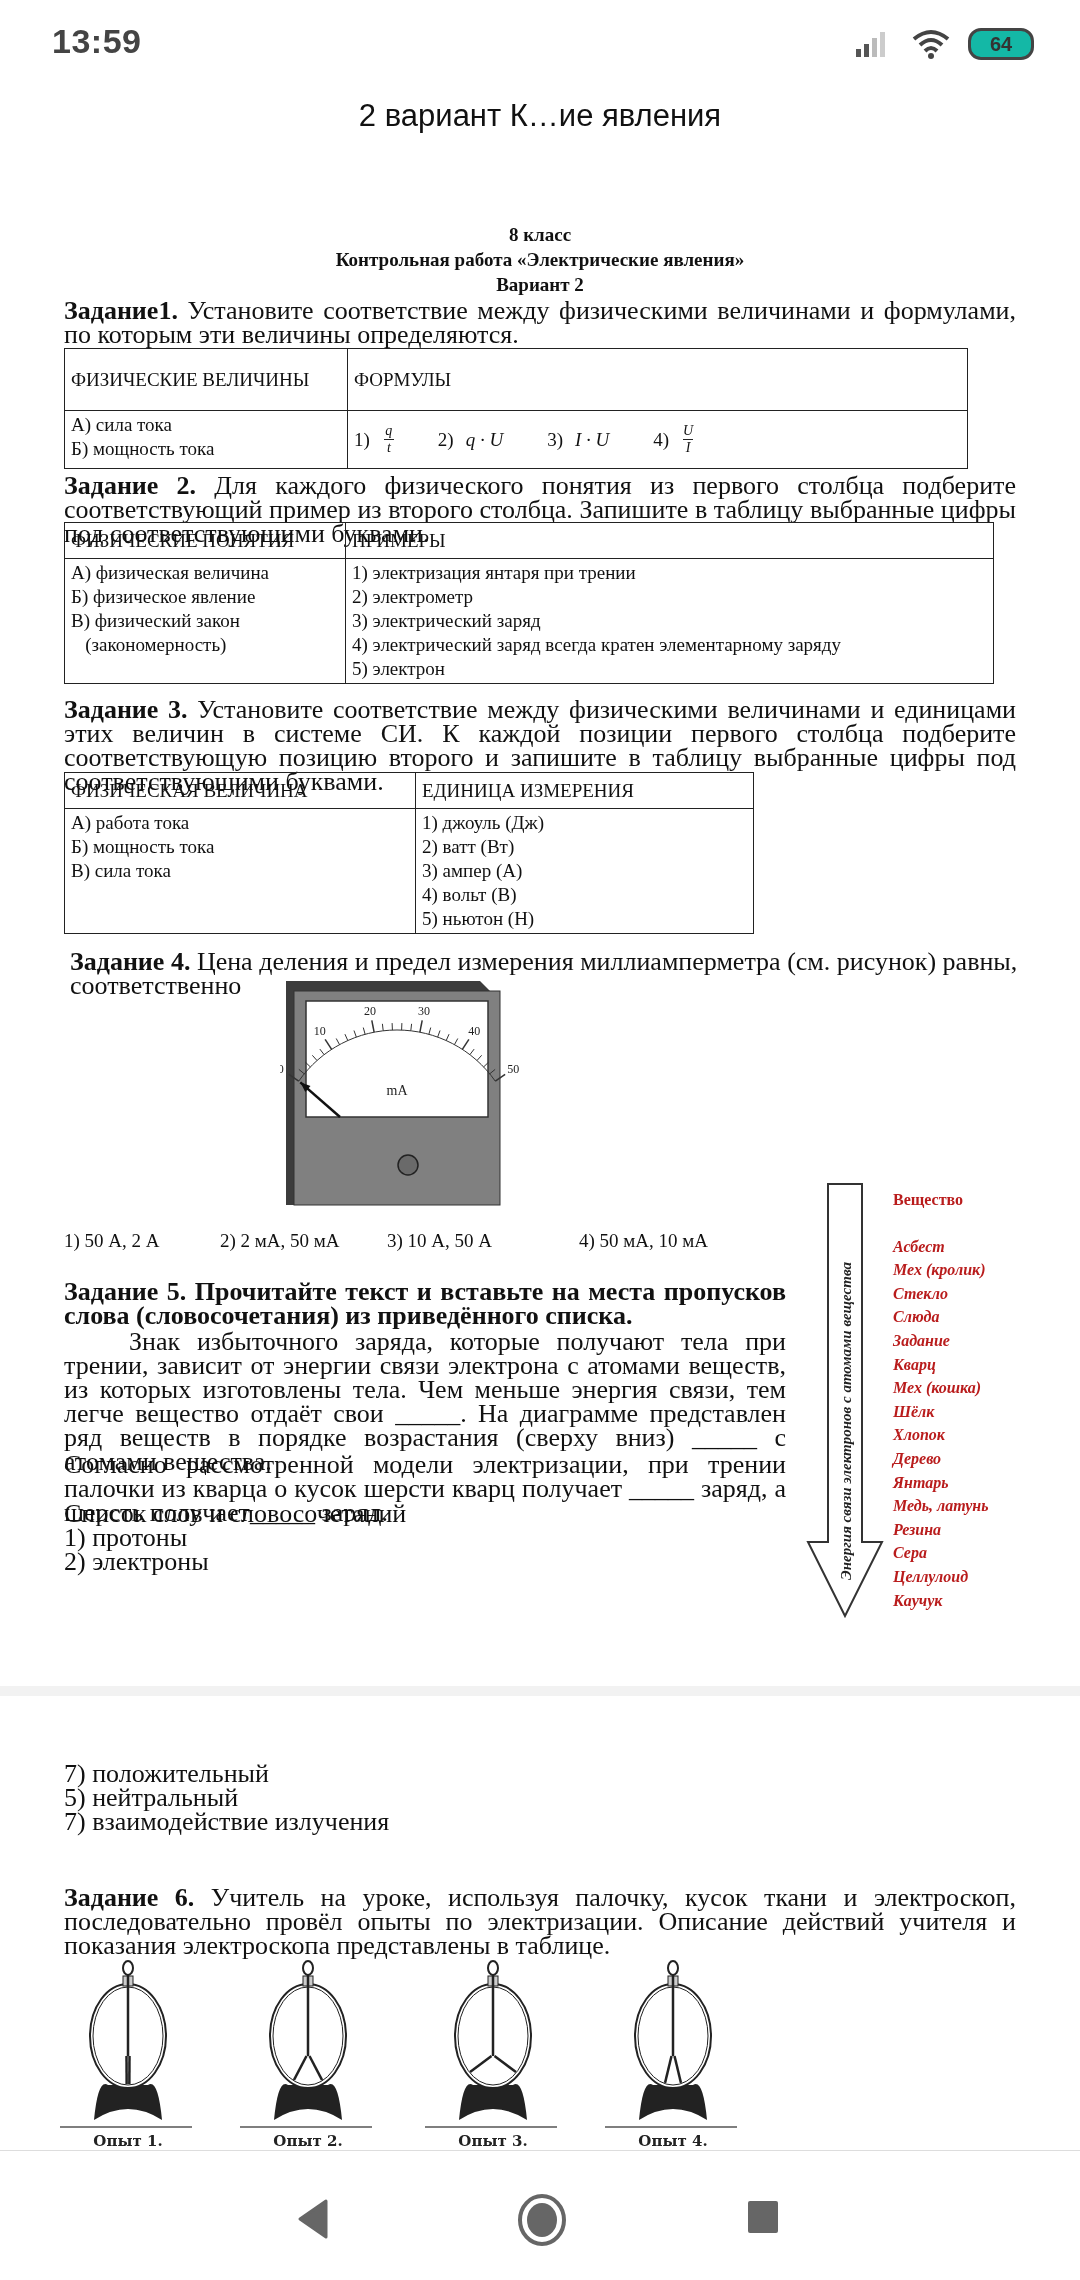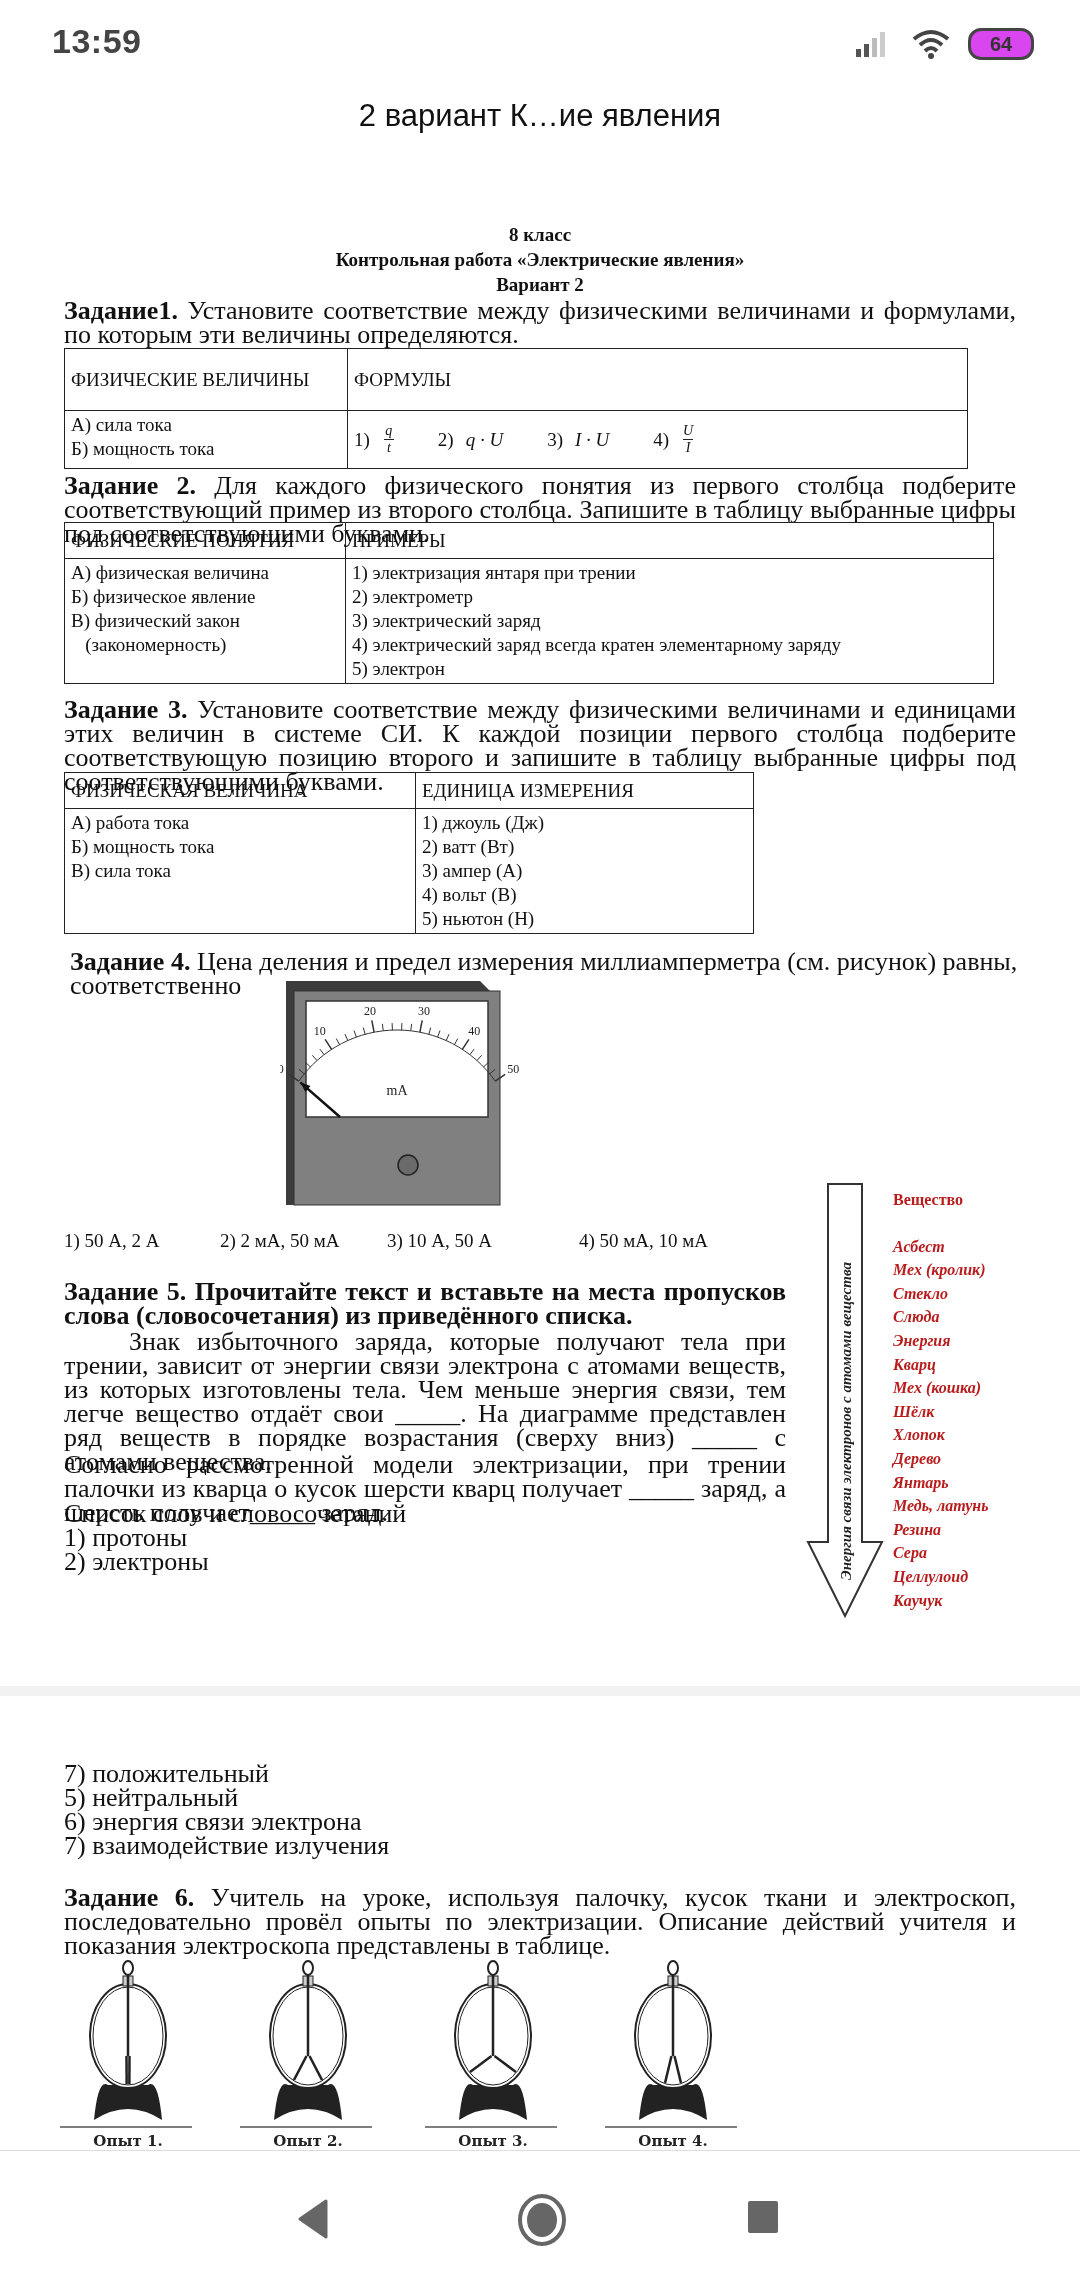--- a/index.html
+++ b/index.html
@@ -3,21 +3,21 @@
 <meta charset="utf-8">
 <style>
   html, body { margin:0; padding:0; }
   body { width:1080px; height:2280px; background:#ffffff; position:relative; overflow:hidden;
          font-family:"Liberation Serif", serif; color:#111; }
   .abs { position:absolute; }
   
   #status-time { left:52px; top:22px; font-family:"Liberation Sans", sans-serif; font-size:34px; color:#444; font-weight:bold; letter-spacing:0.5px; }
   #status-icons { right:46px; top:28px; display:flex; align-items:center; gap:18px; }
   .battery { width:60px; height:26px; border:3px solid #444; border-radius:13px; display:flex; align-items:center; justify-content:center;
-             font-family:"Liberation Sans", sans-serif; font-size:20px; color:#333; font-weight:bold; background:#d946ef; }
+             font-family:"Liberation Sans", sans-serif; font-size:20px; color:#333; font-weight:bold; background:#14b8a6; }
   #app-title { left:0; width:1080px; top:98px; text-align:center; font-family:"Liberation Sans", sans-serif; font-size:31px; color:#111; }
 
   .doc { position:absolute; left:64px; width:952px; font-size:26px; line-height:24px; }
   .center-bold { text-align:center; font-weight:bold; font-size:19px; line-height:22px; }
   .task-title { font-weight:bold; }
   .just { text-align:justify; }
   table.doc-table { border-collapse:collapse; position:absolute; font-size:19px; line-height:24px; }
   table.doc-table td { border:1.5px solid #222; vertical-align:top; padding:2px 6px; }
   table.doc-table td.mid { vertical-align:middle; }
   .formula-cell { display:flex; align-items:center; gap:0; height:44px; }
@@ -233,41 +233,40 @@
   <polygon points="18,2 52,2 52,360 72,360 35,434 -2,360 18,360" transform="translate(4,0)" fill="#fff" stroke="#333" stroke-width="2"></polygon>
 </svg>
 <div class="arrow-label">Энергия связи электронов с атомами вещества</div>
 <div class="substances">
   <span class="hdr">Вещество</span>
   <div id="substance-items">
       <span class="list-line">Асбест</span>
       <span class="list-line">Мех (кролик)</span>
       <span class="list-line">Стекло</span>
       <span class="list-line">Слюда</span>
-      <span class="list-line">Энергия</span>
+      <span class="list-line">Задание</span>
       <span class="list-line">Кварц</span>
       <span class="list-line">Мех (кошка)</span>
       <span class="list-line">Шёлк</span>
       <span class="list-line">Хлопок</span>
       <span class="list-line">Дерево</span>
       <span class="list-line">Янтарь</span>
       <span class="list-line">Медь, латунь</span>
       <span class="list-line">Резина</span>
       <span class="list-line">Сера</span>
       <span class="list-line">Целлулоид</span>
       <span class="list-line">Каучук</span>
     </div>
 </div>
 
 <div class="sep-band"></div>
 
 <div class="doc" style="top:1762px;">
   <span class="list-line">7) положительный</span>
   <span class="list-line">5) нейтральный</span>
-  <span class="list-line">6) энергия связи электрона</span>
   <span class="list-line">7) взаимодействие излучения</span>
 </div>
 
 <div class="doc just" style="top:1886px;">
   <span class="task-title">Задание 6.</span><span> Учитель на уроке, используя палочку, кусок ткани и электроскоп, последовательно провёл опыты по электризации. Описание действий учителя и показания электроскопа представлены в таблице.</span>
 </div>
 
 <div id="electroscopes" class="abs" style="left:60px; top:1960px; width:720px; height:190px;">
     <svg width="170" height="190" viewBox="0 0 170 190" style="position: absolute; left: 0px; top: 0px;">
       <path d="M34,160 Q38,118 48,125 L88,125 Q98,118 102,160 Q68,138 34,160 Z" fill="#222"></path>

